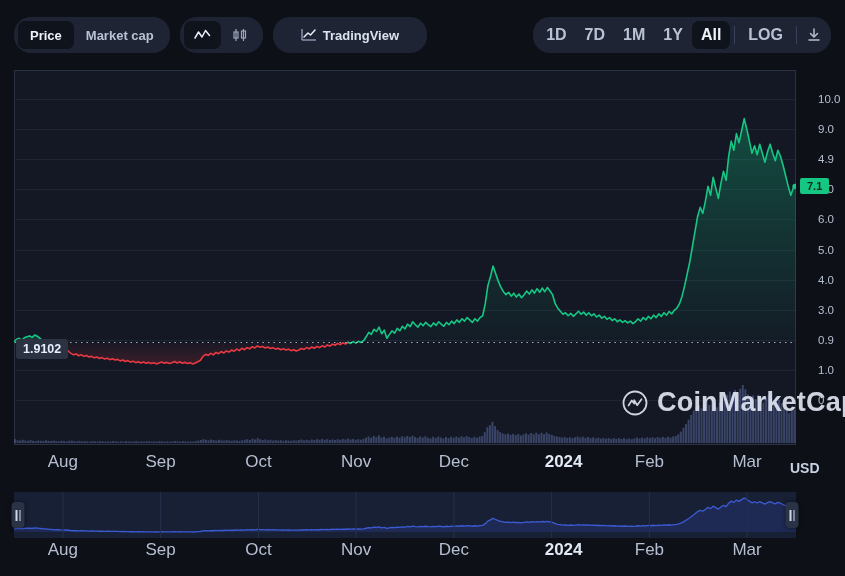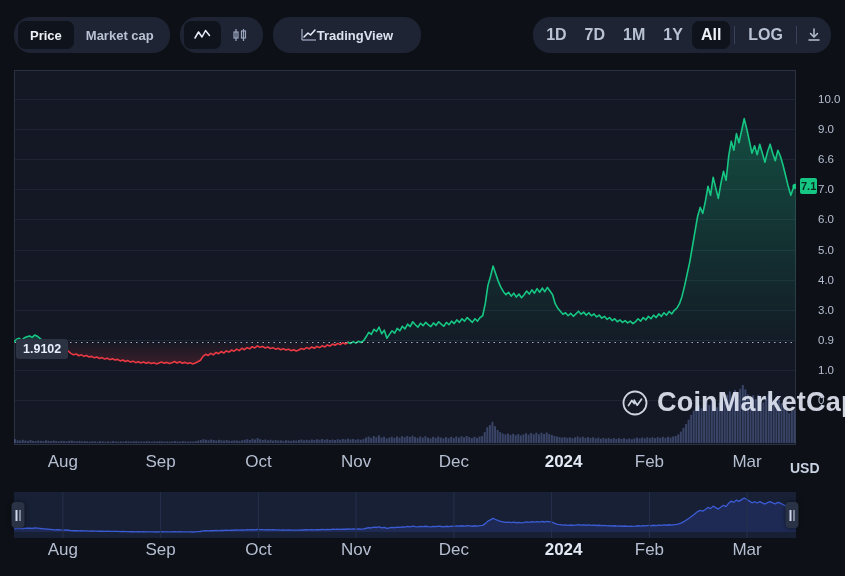--- a/index.html
+++ b/index.html
@@ -35,21 +35,21 @@
     white-space:nowrap;
     cursor:pointer;
     user-select:none;
   }
   .seg.active{background:#0f131c;color:#eef2f8;}
   .seg.icon-seg{padding:0 10px;}
   .seg.small{padding:0 9px;font-size:16px;}
 
   .divider{width:1px;height:18px;background:#39415a;margin:0 4px;}
 
-  .tv-group{gap:0;padding:4px 28px;}
+  .tv-group{gap:6px;padding:4px 28px;}
   .tv-label{font-size:13px;font-weight:700;color:#dbe2ef;}
 
   .compare{
     width:185px;height:36px;
     background:#1e2433;border-radius:10px;
     display:flex;align-items:center;justify-content:space-between;
     padding:0 12px;box-sizing:border-box;
     font-size:13px;font-weight:700;color:#c3cbdd;
     cursor:pointer;
   }
@@ -74,21 +74,21 @@
   .ytick{
     position:absolute;left:20px;
     font-size:11.5px;color:#b6bfd2;
     transform:translateY(-50%);
     white-space:nowrap;
   }
   .price-badge{
     position:absolute;left:2px;
     background:#16c784;color:#0c2a1e;
     font-size:11px;font-weight:700;
-    padding:2px 1px;border-radius:2px;
+    padding:2px 7px;border-radius:2px;
     transform:translateY(-50%);
   }
   .usd{
     position:absolute;left:790px;top:460px;
     font-size:14px;font-weight:700;color:#c9d2e3;
   }
 
   .xlabels{position:absolute;left:14px;top:452px;width:782px;height:20px;}
   .xtick{
     position:absolute;font-size:17px;color:#b6bfd2;
@@ -555,21 +555,21 @@
 
   <div class="ylabels" id="ylabels">
       <div class="ytick" style="top: 330px;">0</div>
       <div class="ytick" style="top: 299.9px;">1.0</div>
       <div class="ytick" style="top: 269.8px;">0.9</div>
       <div class="ytick" style="top: 239.7px;">3.0</div>
       <div class="ytick" style="top: 209.6px;">4.0</div>
       <div class="ytick" style="top: 179.5px;">5.0</div>
       <div class="ytick" style="top: 149.4px;">6.0</div>
       <div class="ytick" style="top: 119.3px;">7.0</div>
-      <div class="ytick" style="top: 89.2px;">6.6</div>
+      <div class="ytick" style="top: 89.2px;">4.9</div>
       <div class="ytick" style="top: 59.1px;">9.0</div>
       <div class="ytick" style="top: 29px;">10.0</div>
       <div class="price-badge" style="top: 116.3px;">7.1</div>
     </div>
   <div class="xlabels" id="xlabels">
       <div class="xtick" style="left: 48.9px;">Aug</div>
       <div class="xtick" style="left: 146.6px;">Sep</div>
       <div class="xtick" style="left: 244.4px;">Oct</div>
       <div class="xtick" style="left: 342.1px;">Nov</div>
       <div class="xtick" style="left: 439.9px;">Dec</div>

